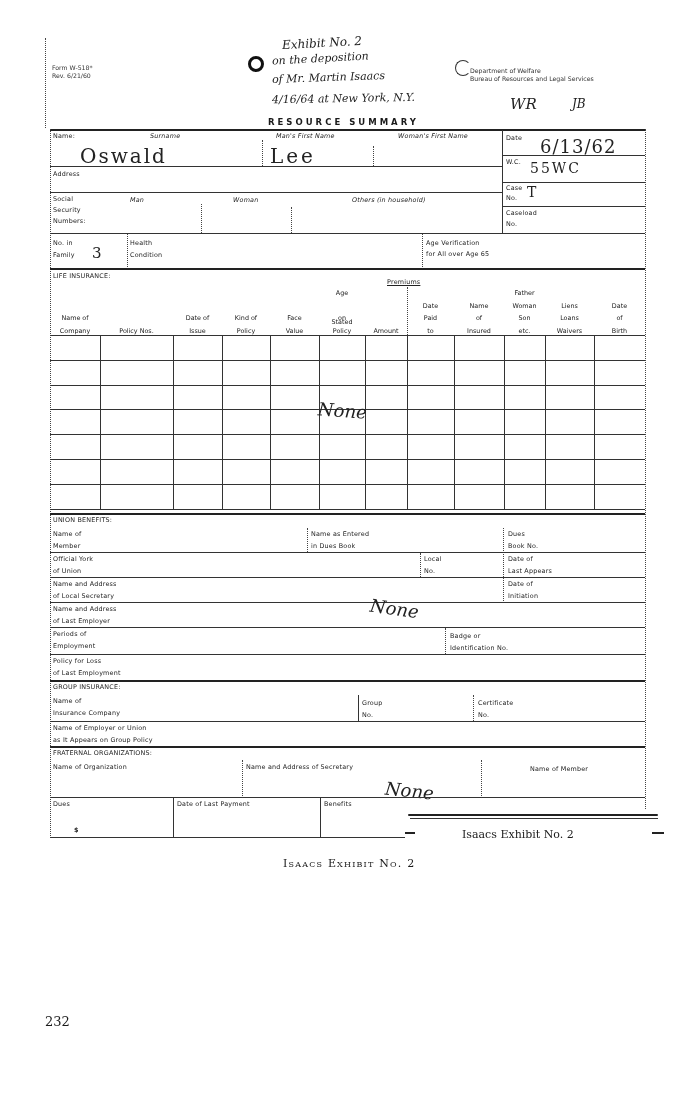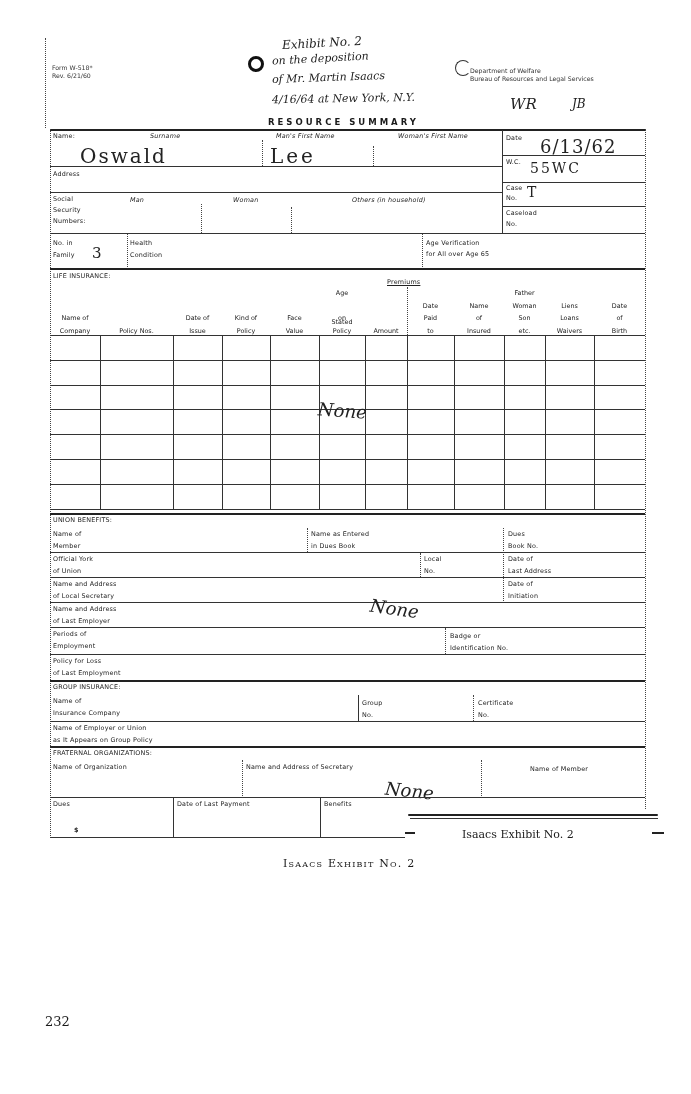--- a/index.html
+++ b/index.html
@@ -303,21 +303,21 @@
   <div>Official York</div>
   <div>of Union</div>
 </div>
 <div class="vline" style="left:420px; top:553px; height:24px;"></div>
 <div class="abs lbl" style="left:424px; top:553px; line-height:12px;">
   <div>Local</div>
   <div>No.</div>
 </div>
 <div class="abs lbl" style="left:508px; top:553px; line-height:12px;">
   <div>Date of</div>
-  <div>Last Address</div>
+  <div>Last Appears</div>
 </div>
 <div class="hline" style="left:50px; top:577px; width:595px;"></div>
 
 <div class="abs lbl" style="left:53px; top:578px; line-height:12px;">
   <div>Name and Address</div>
   <div>of Local Secretary</div>
 </div>
 <div class="abs lbl" style="left:508px; top:578px; line-height:12px;">
   <div>Date of</div>
   <div>Initiation</div>

